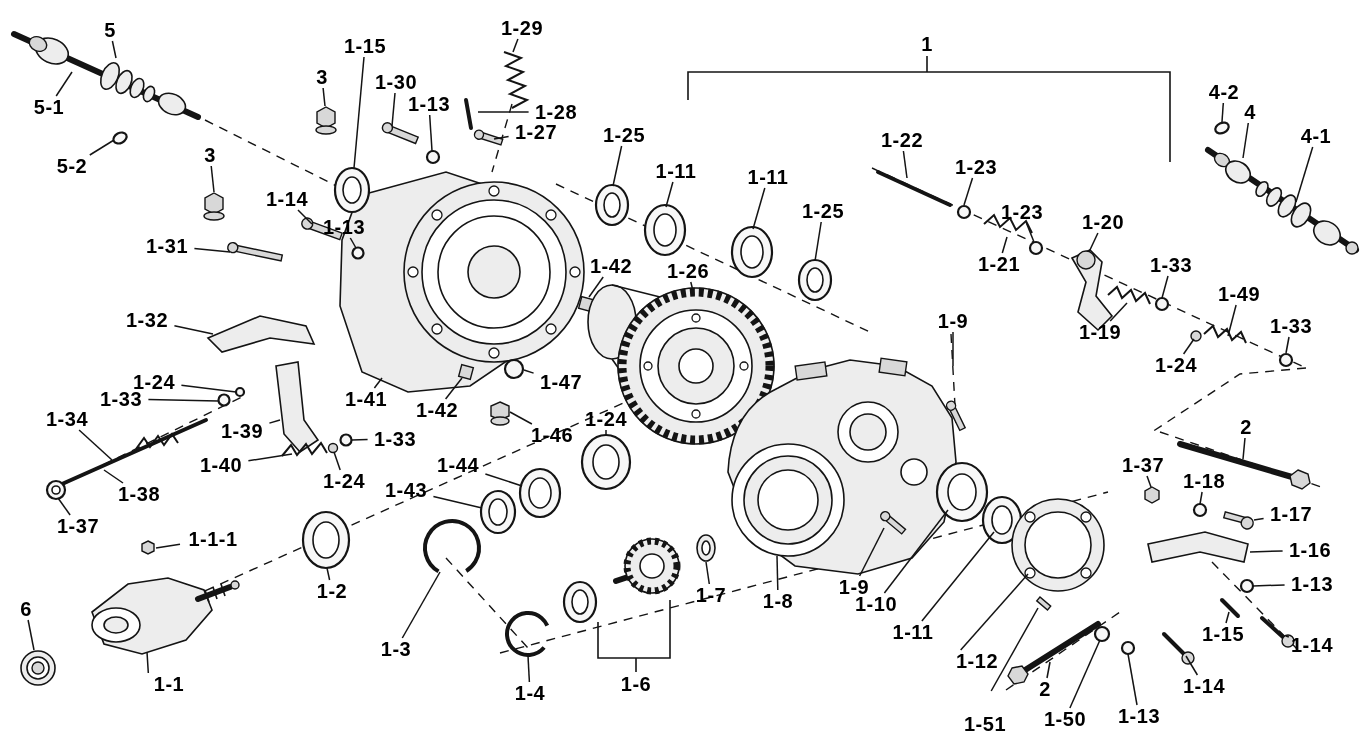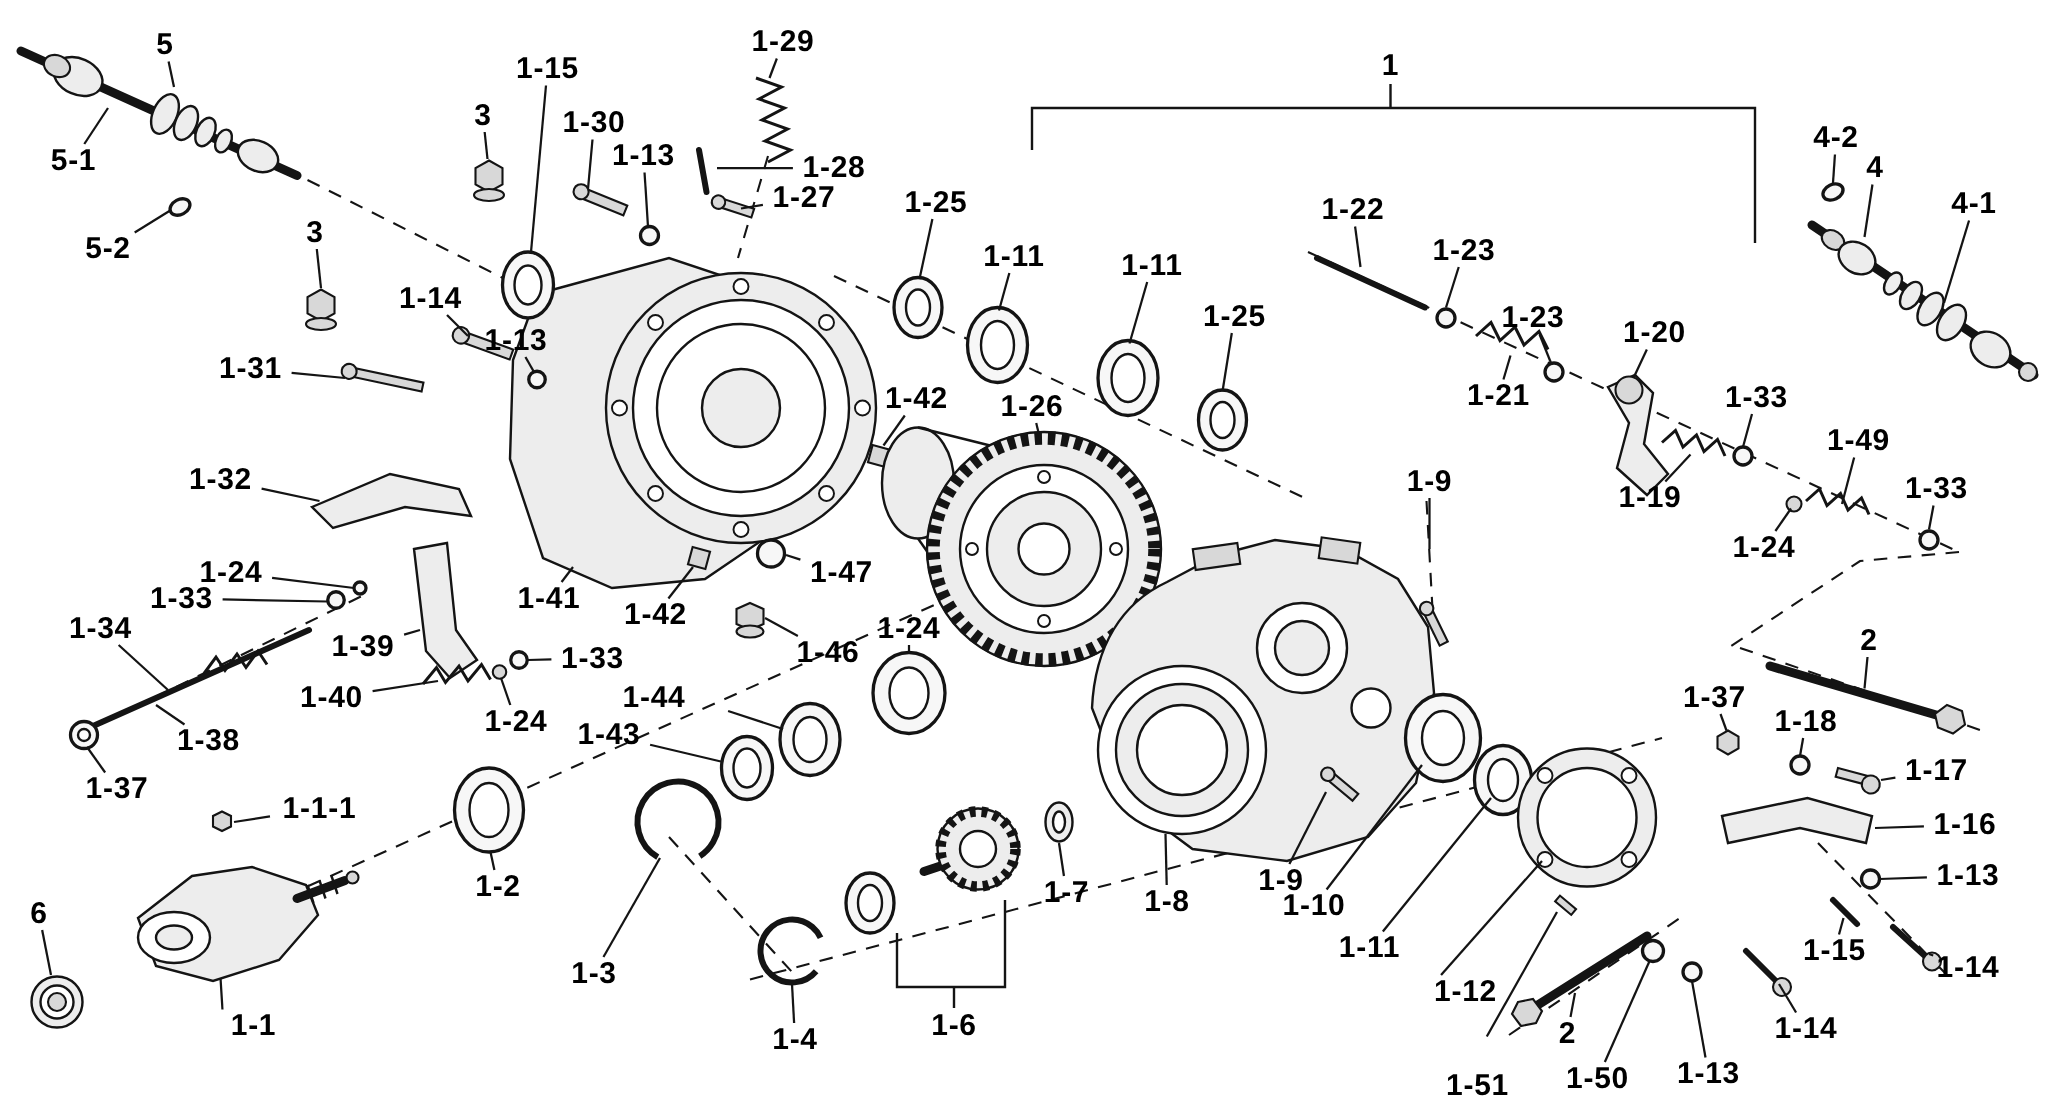--- a/index.html
+++ b/index.html
@@ -417,21 +417,21 @@
       <div class="part-label" style="left: 561px; top: 382px;">1-47</div>
       <div class="part-label" style="left: 121px; top: 399px;">1-33</div>
       <div class="part-label" style="left: 366px; top: 399px;">1-41</div>
       <div class="part-label" style="left: 437px; top: 410px;">1-42</div>
       <div class="part-label" style="left: 67px; top: 419px;">1-34</div>
       <div class="part-label" style="left: 606px; top: 419px;">1-24</div>
       <div class="part-label" style="left: 242px; top: 431px;">1-39</div>
       <div class="part-label" style="left: 552px; top: 435px;">1-46</div>
       <div class="part-label" style="left: 395px; top: 439px;">1-33</div>
       <div class="part-label" style="left: 1246px; top: 427px;">2</div>
-      <div class="part-label" style="left: 436px; top: 465px;">1-44</div>
+      <div class="part-label" style="left: 458px; top: 465px;">1-44</div>
       <div class="part-label" style="left: 221px; top: 465px;">1-40</div>
       <div class="part-label" style="left: 1143px; top: 465px;">1-37</div>
       <div class="part-label" style="left: 344px; top: 481px;">1-24</div>
       <div class="part-label" style="left: 406px; top: 490px;">1-43</div>
       <div class="part-label" style="left: 1204px; top: 481px;">1-18</div>
       <div class="part-label" style="left: 139px; top: 494px;">1-38</div>
       <div class="part-label" style="left: 1291px; top: 514px;">1-17</div>
       <div class="part-label" style="left: 78px; top: 526px;">1-37</div>
       <div class="part-label" style="left: 213px; top: 539px;">1-1-1</div>
       <div class="part-label" style="left: 1310px; top: 550px;">1-16</div>

